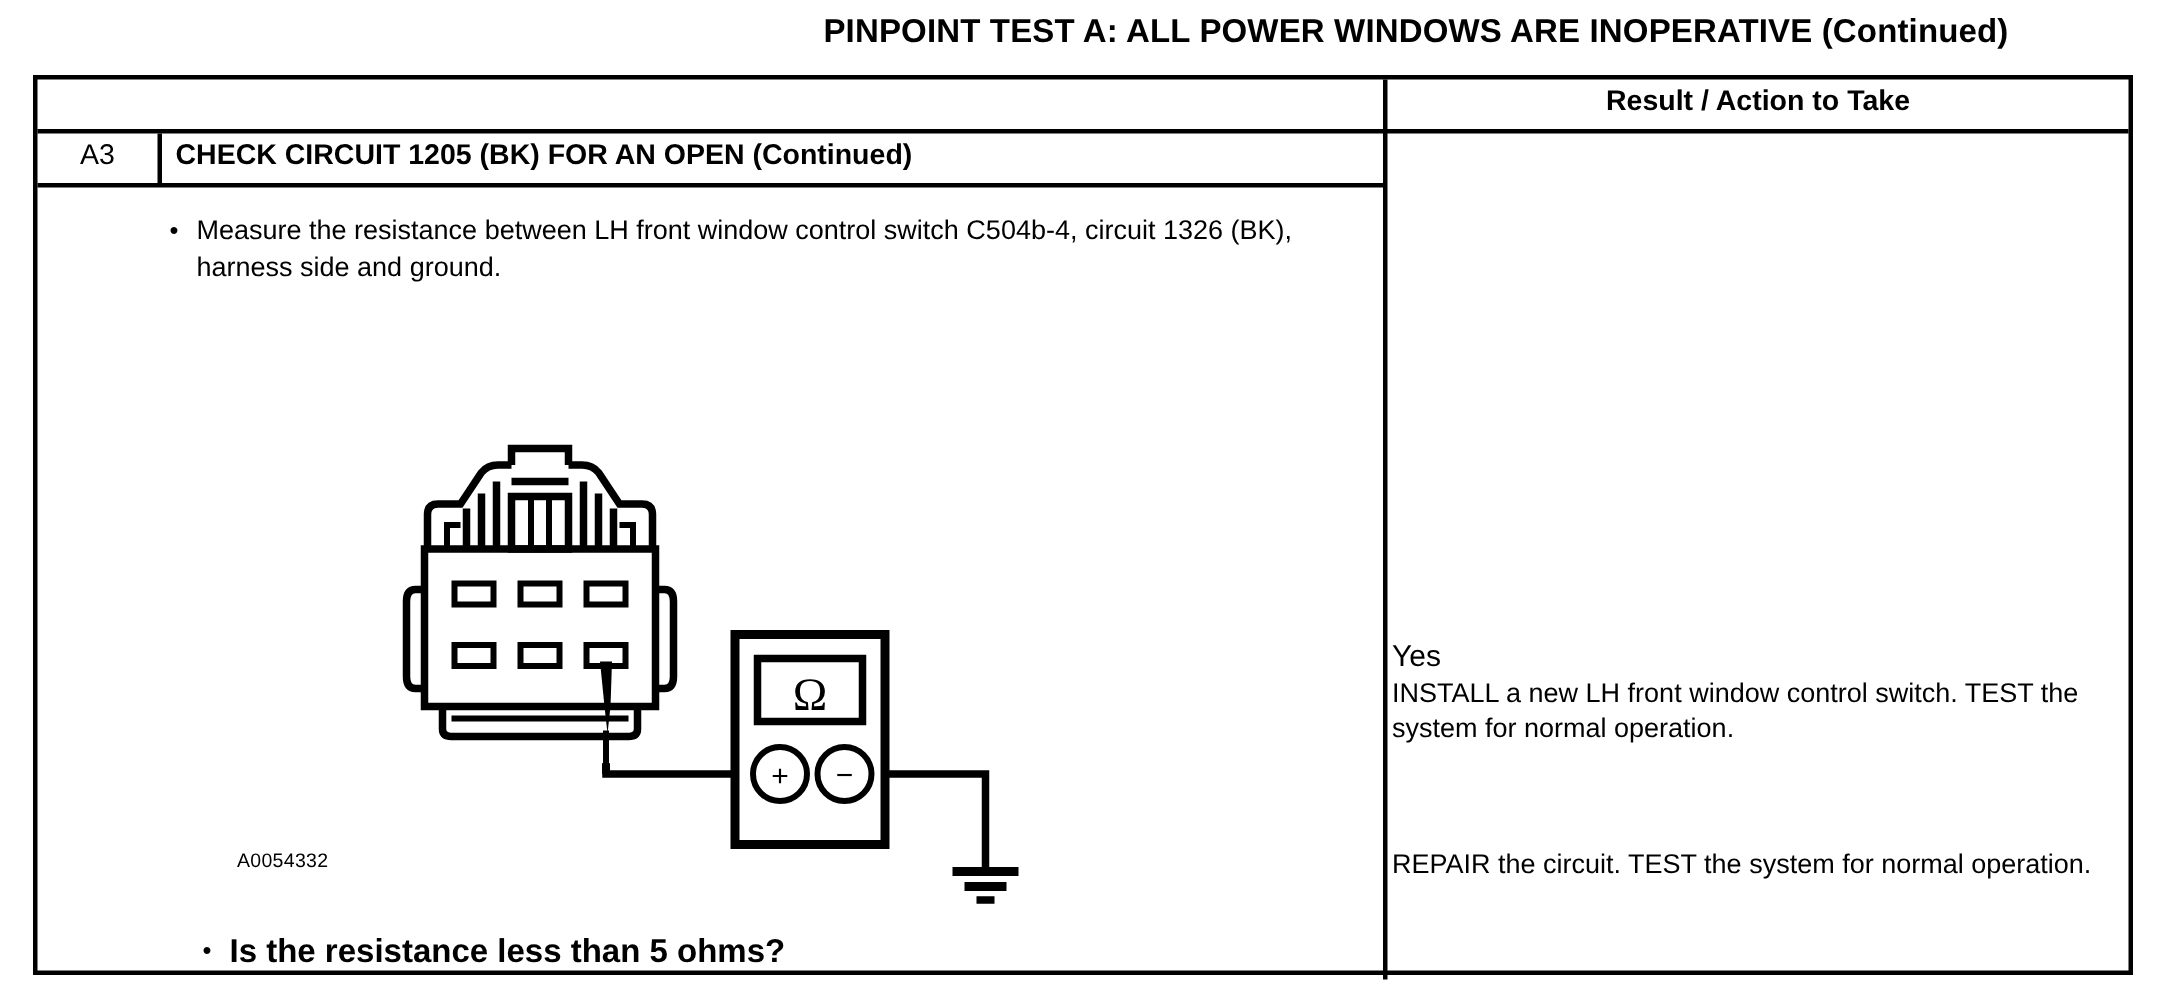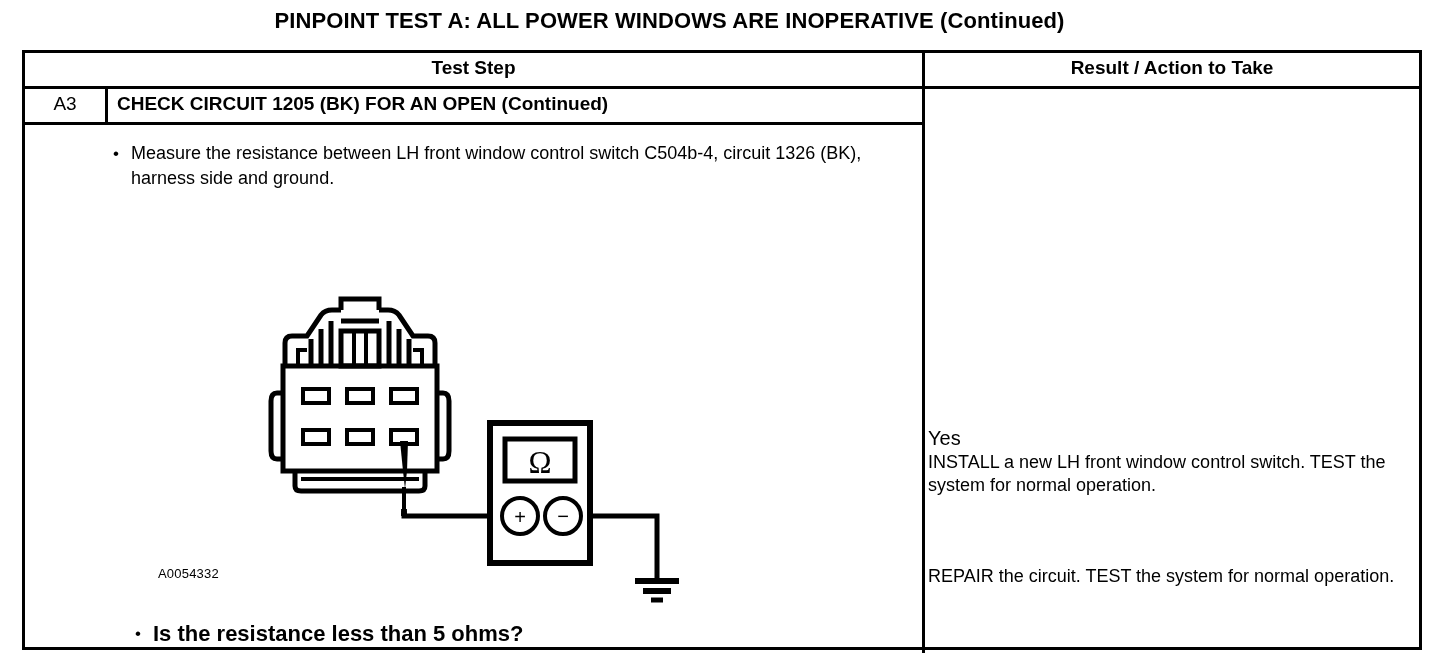--- a/index.html
+++ b/index.html
@@ -16,21 +16,21 @@
     overflow: hidden;
     position: relative;
   }
 
   
   .page-title {
     position: absolute;
     top: 8px;
     left: 0;
     width: 1339px;
-    text-align: center;
+    text-align: right;
     font-size: 22px;
     font-weight: bold;
     letter-spacing: 0.1px;
     white-space: nowrap;
   }
 
   
   .table-frame {
     position: absolute;
     left: 22px;
@@ -182,21 +182,20 @@
 
 <div class="page-title">PINPOINT TEST  A: ALL POWER WINDOWS ARE INOPERATIVE (Continued)</div>
 
 <div class="table-frame">
 
   <div class="col-divider"></div>
   <div class="header-rule"></div>
   <div class="step-rule"></div>
   <div class="step-id-divider"></div>
 
-  <div class="th th-teststep">Test Step</div>
   <div class="th th-result">Result / Action to Take</div>
 
   <div class="step-id">A3</div>
   <div class="step-title">CHECK CIRCUIT 1205 (BK) FOR AN OPEN (Continued)</div>
 
   <div class="bullet-row bullet-instruction">
     <span class="bullet-dot"></span>
     <span class="bullet-text">Measure the resistance between LH front window control switch C504b-4, circuit 1326 (BK), harness side and ground.</span>
   </div>
 

